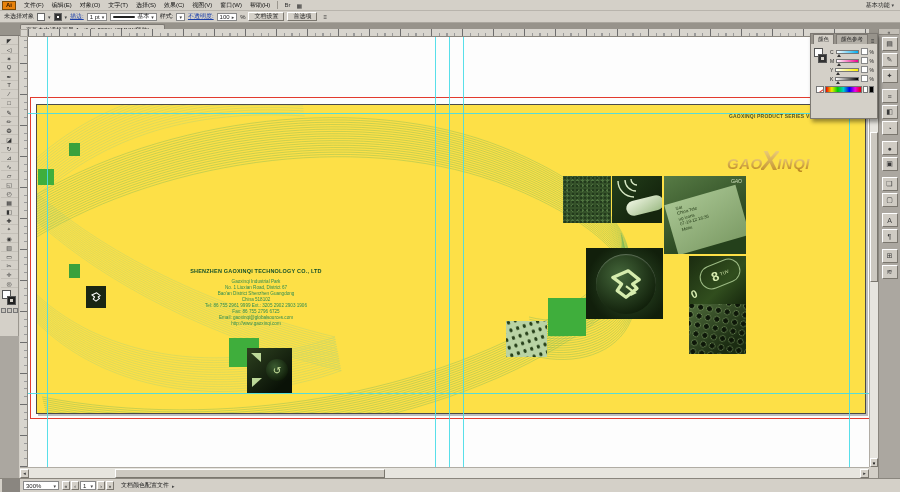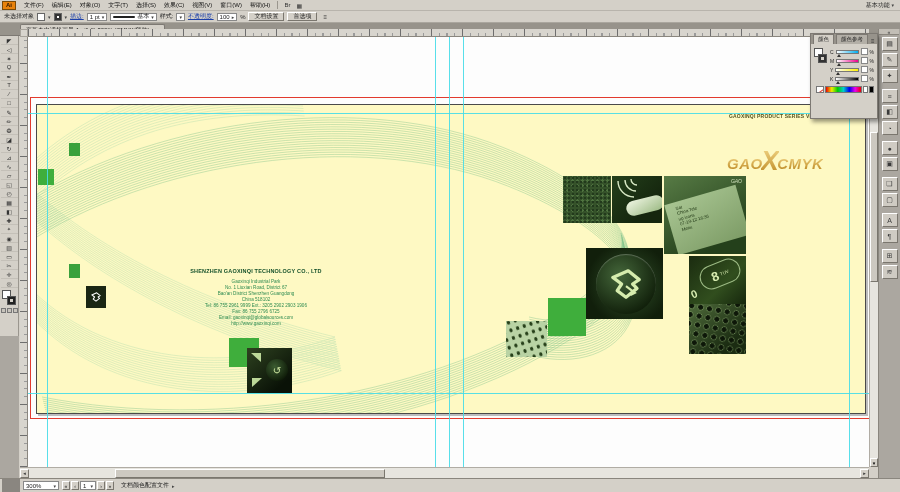--- a/index.html
+++ b/index.html
@@ -54,21 +54,21 @@
       repeating-linear-gradient(90deg,#9a9a9a 0 1px,transparent 1px 7.75px);
     background-size:100% 100%,100% 3px;background-position:0 0,0 100%;background-repeat:no-repeat,no-repeat;}
   .ruler-v{position:absolute;left:20px;top:37px;width:8px;height:430px;background:#d8d5ce;border-right:1px solid #8a867e;
     background-image:
       repeating-linear-gradient(0deg,#6e6e6e 0 1px,transparent 1px 31px),
       repeating-linear-gradient(0deg,#9a9a9a 0 1px,transparent 1px 7.75px);
     background-size:100% 100%,3px 100%;background-position:0 0,100% 0;background-repeat:no-repeat,no-repeat;}
   
   .canvas{position:absolute;left:28px;top:37px;width:841px;height:430px;background:#fdfdfd;overflow:hidden;}
   .bleed{position:absolute;left:2px;top:60px;width:840px;height:322px;border:1px solid #e23b2e;}
-  .page{position:absolute;left:8px;top:67px;width:830px;height:310px;background:#fef9c3;border:1px solid #4a4a4a;
+  .page{position:absolute;left:8px;top:67px;width:830px;height:310px;background:#fde047;border:1px solid #4a4a4a;
         box-shadow:2px 2px 0 rgba(0,0,0,.25);overflow:hidden;}
   .guide-v{position:absolute;top:0;width:1px;height:430px;background:rgba(70,220,232,.9);z-index:9;}
   .guide-h{position:absolute;left:0;width:841px;height:1px;background:rgba(70,220,232,.9);z-index:9;}
   .waves{position:absolute;left:0;top:0;z-index:1;}
   .band{fill:none;stroke:#2f9e66;stroke-width:.5;opacity:.5;}
   .band.light{stroke:#72c49c;opacity:.45;}
   
   .version-text{position:absolute;left:560px;top:8px;width:262px;text-align:right;font-size:5px;font-weight:bold;
                 color:#55521e;letter-spacing:.2px;z-index:3;}
   .gx-logo{position:absolute;left:690px;top:42px;width:118px;height:32px;z-index:3;display:flex;align-items:center;
@@ -343,21 +343,21 @@
           <use href="#gD" transform="translate(3.6,22.5)"></use>
             <use href="#gD" transform="translate(4.8,30)"></use>
         </g>
       </svg>
 
       <div class="version-text">GAOXINQI PRODUCT SERIES VERSION: 2012-2013</div>
 
       <div class="gx-logo">
         <span class="gx-part">GAO</span>
         <span class="gx-part gx-x">X</span>
-        <span class="gx-part">CMYK</span>
+        <span class="gx-part">INQI</span>
       </div>
 
       <div class="company">
         <div class="company-title">SHENZHEN GAOXINQI TECHNOLOGY CO., LTD</div>
         <div class="company-line">Gaoxinqi Industrial Park</div>
         <div class="company-line">No. 1 Liuxian Road, District 67</div>
         <div class="company-line">Bao'an District Shenzhen Guangdong</div>
         <div class="company-line">China 518102</div>
         <div class="company-line">Tel: 86 755 2961 9999 Ext.: 3205 2902 2903 1906</div>
         <div class="company-line">Fax: 86 755 2796 6725</div>

